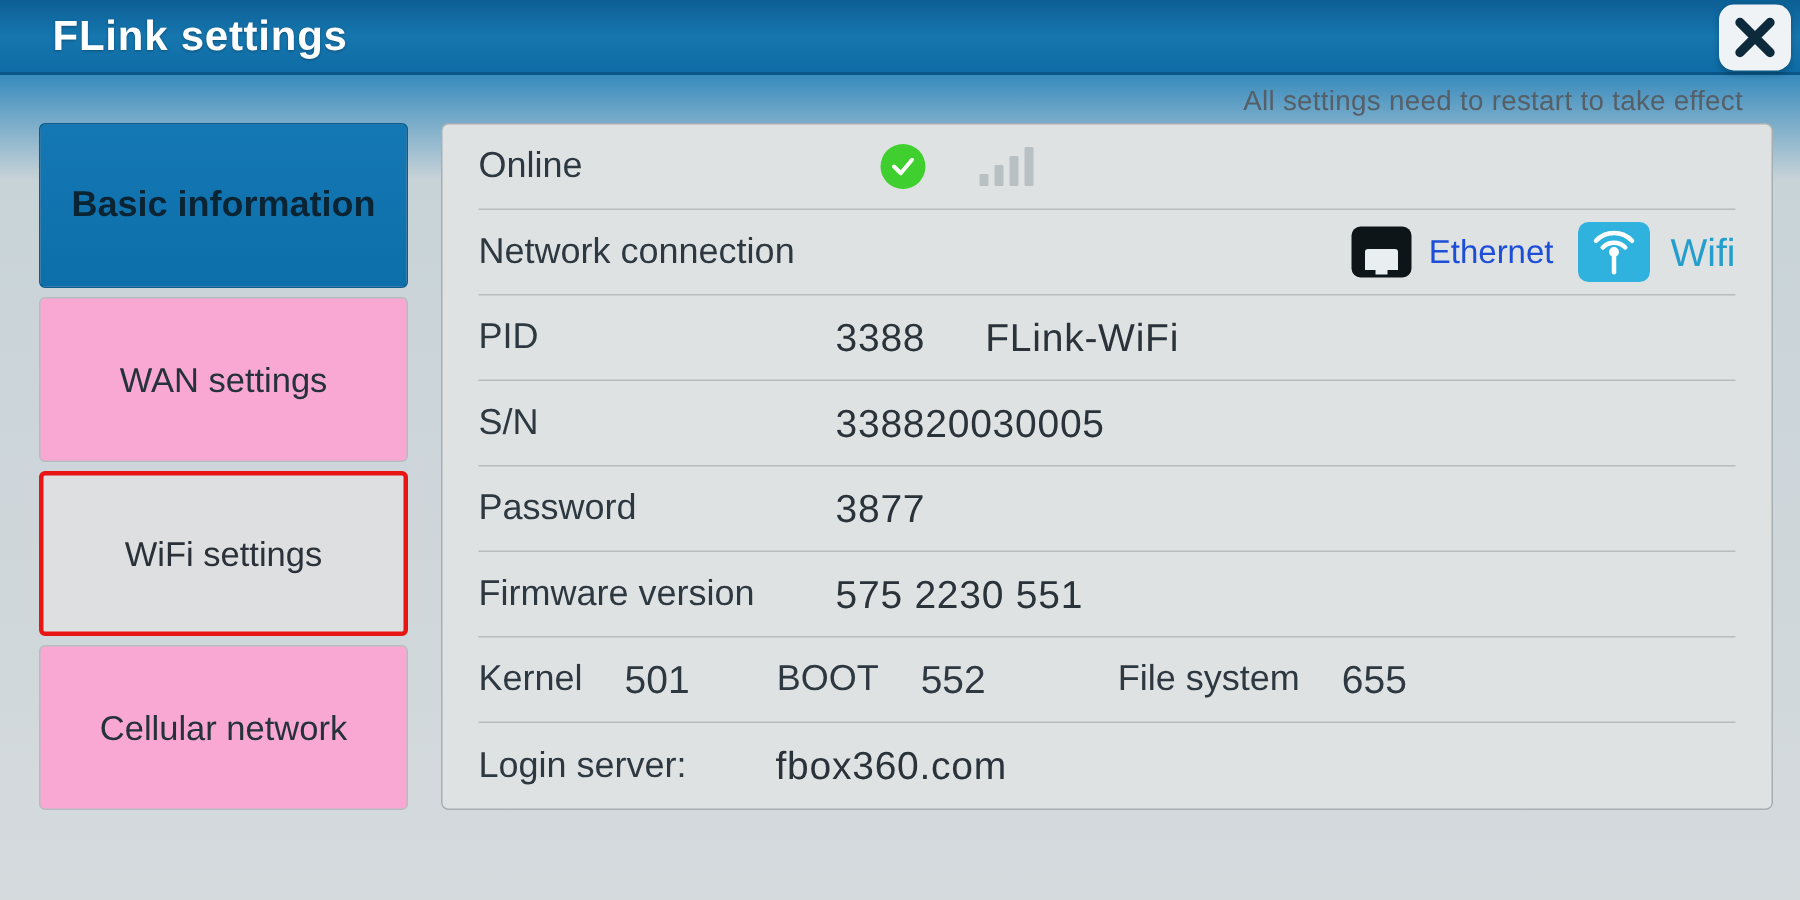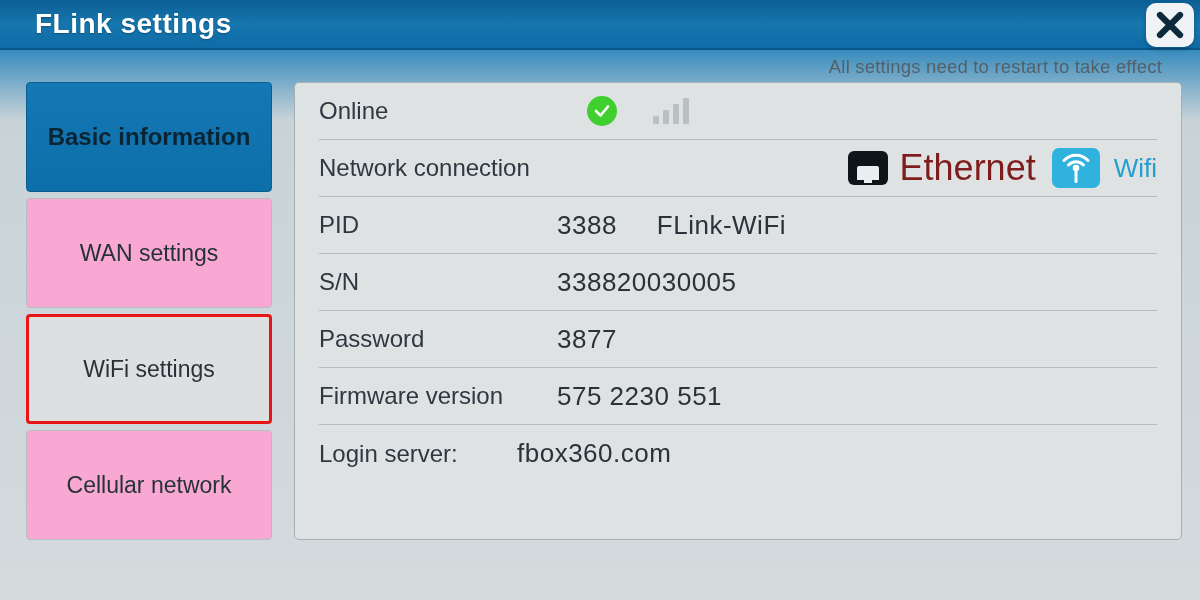--- a/index.html
+++ b/index.html
@@ -103,21 +103,21 @@
     .row.noborder { border-bottom: none; }
     .row .label { width: 220px; font-size: 24px; }
     .row .value { font-size: 26px; color: #2a333a; letter-spacing: 0.5px; }
     .row .value.sp { display: flex; gap: 22px; }
     .netconn {
       display: flex;
       align-items: center;
       gap: 12px;
       margin-left: auto;
     }
-    .net-label { font-size: 36px; color: #7f1d1d; }
+    .net-label { font-size: 22px; color: #1d4ed8; }
     .eth-icon {
       width: 40px; height: 34px; background: #0e1518; border-radius: 6px;
       display:flex; align-items:flex-end; justify-content:center; padding-bottom:5px;
     }
     .eth-icon .port { width:22px; height:14px; background:#e9eef1; border-radius:2px 2px 0 0; position:relative; }
     .eth-icon .port:after { content:""; position:absolute; bottom:-3px; left:50%; transform:translateX(-50%); width:8px; height:3px; background:#e9eef1; }
     .wifi-badge {
       width: 48px; height: 40px; background:#2fb3de; border-radius:7px;
       display:flex; align-items:center; justify-content:center; margin-left:4px;
     }
@@ -223,19 +223,27 @@
     <div class="row">
       <span class="label">Password</span>
       <span class="value">3877</span>
     </div>
 
     <div class="row">
       <span class="label">Firmware version</span>
       <span class="value">575 2230 551</span>
     </div>
 
+    <div class="row sysline">
+      <span class="syslbl">Kernel</span>
+      <span class="sysval">501</span>
+      <span class="syslbl" style="margin-left:30px;">BOOT</span>
+      <span class="sysval">552</span>
+      <span class="syslbl" style="margin-left:60px;">File system</span>
+      <span class="sysval">655</span>
+    </div>
 
     <div class="row noborder">
       <span class="label" style="width:180px;">Login server:</span>
       <span class="value">fbox360.com</span>
     </div>
   </div>
 </div>
 
 </body></html>

